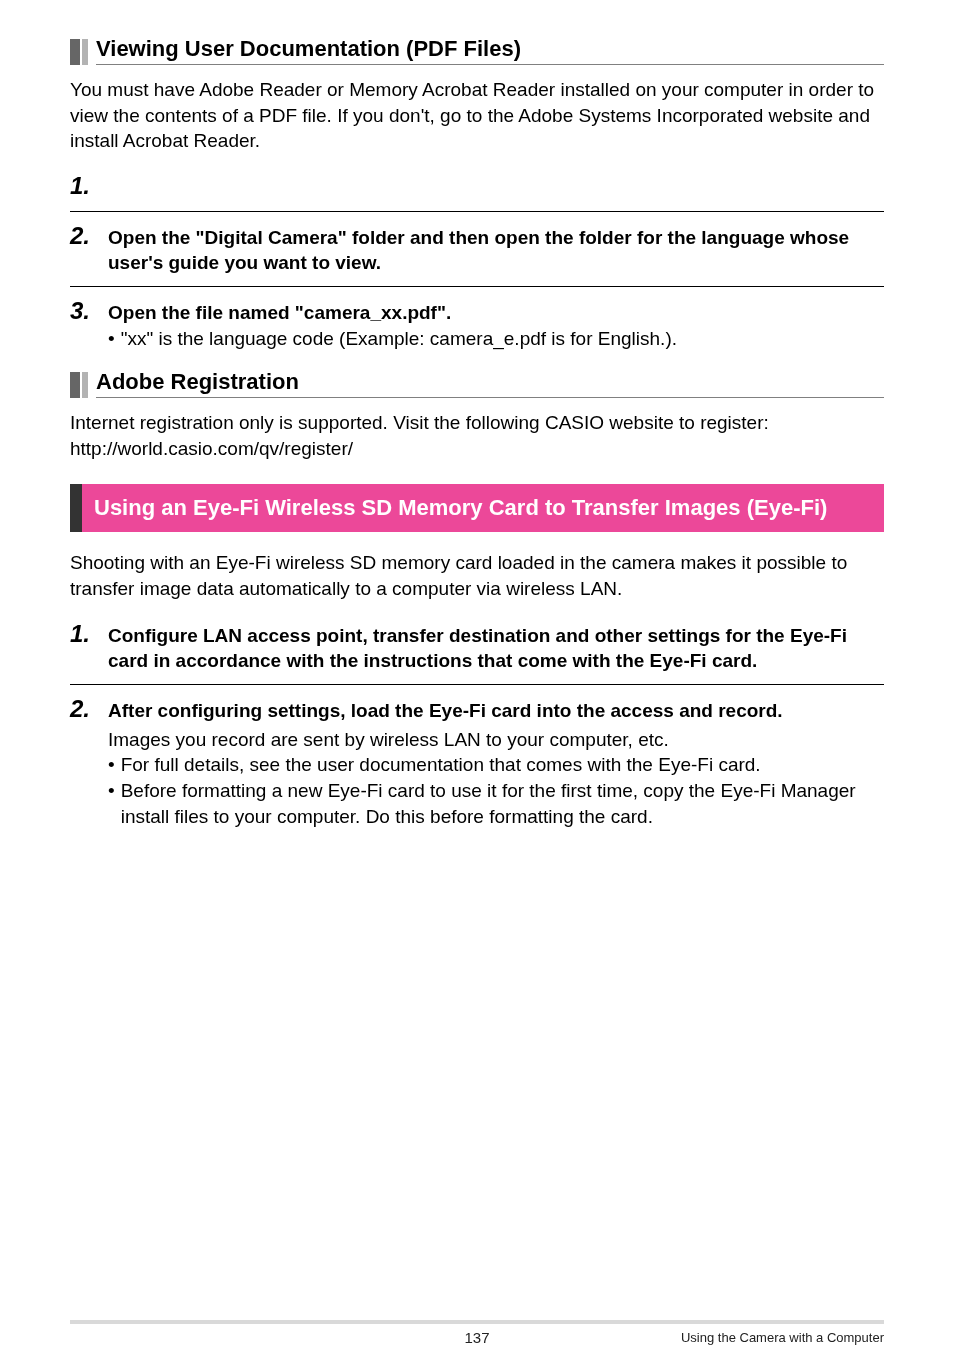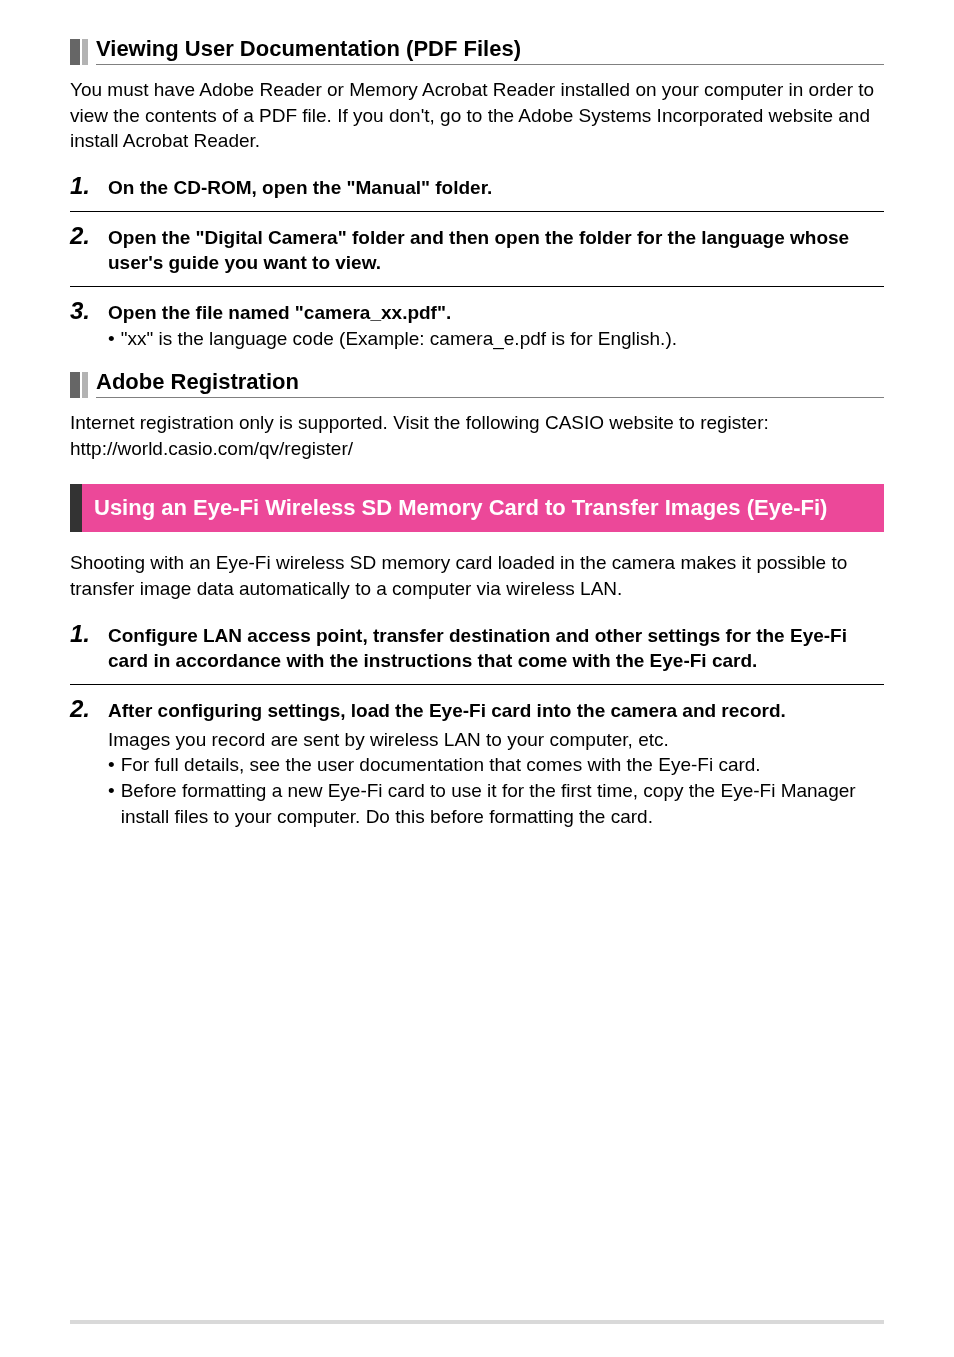--- a/index.html
+++ b/index.html
@@ -134,21 +134,20 @@
   <div class="bar-large"></div>
   <div class="bar-small"></div>
   <div class="section-title">Viewing User Documentation (PDF Files)</div>
 </div>
 
 <div class="body-text">You must have Adobe Reader or Memory Acrobat Reader installed on your computer in order to view the contents of a PDF file. If you don't, go to the Adobe Systems Incorporated website and install Acrobat Reader.</div>
 
 <div class="step">
   <div class="step-line">
     <span class="step-num">1.</span>
-    <span class="step-text">On the CD-ROM, open the "Manual" folder.</span>
   </div>
 </div>
 <div class="hr"></div>
 
 <div class="step">
   <div class="step-line">
     <span class="step-num">2.</span>
     <span class="step-text">Open the "Digital Camera" folder and then open the folder for the language whose user's guide you want to view.</span>
   </div>
 </div>
@@ -184,28 +183,32 @@
   <div class="step-line">
     <span class="step-num">1.</span>
     <span class="step-text">Configure LAN access point, transfer destination and other settings for the Eye-Fi card in accordance with the instructions that come with the Eye-Fi card.</span>
   </div>
 </div>
 <div class="hr"></div>
 
 <div class="step">
   <div class="step-line">
     <span class="step-num">2.</span>
-    <span class="step-text">After configuring settings, load the Eye-Fi card into the camera and record.</span>
+    <span class="step-text">After configuring settings, load the Eye-Fi card into the access and record.</span>
   </div>
   <div class="step-body">Images you record are sent by wireless LAN to your computer, etc.</div>
   <div class="bullet">
     <span class="dot">•</span>
     <span>For full details, see the user documentation that comes with the Eye-Fi card.</span>
   </div>
   <div class="bullet">
     <span class="dot">•</span>
     <span>Before formatting a new Eye-Fi card to use it for the first time, copy the Eye-Fi Manager install files to your computer. Do this before formatting the card.</span>
   </div>
 </div>
 
 <div class="footer">
   <div class="footer-line"></div>
+  <div class="footer-content">
+    <span class="footer-page">137</span>
+    <span class="footer-right">Using the Camera with a Computer</span>
+  </div>
 </div>
 
 </body></html>

